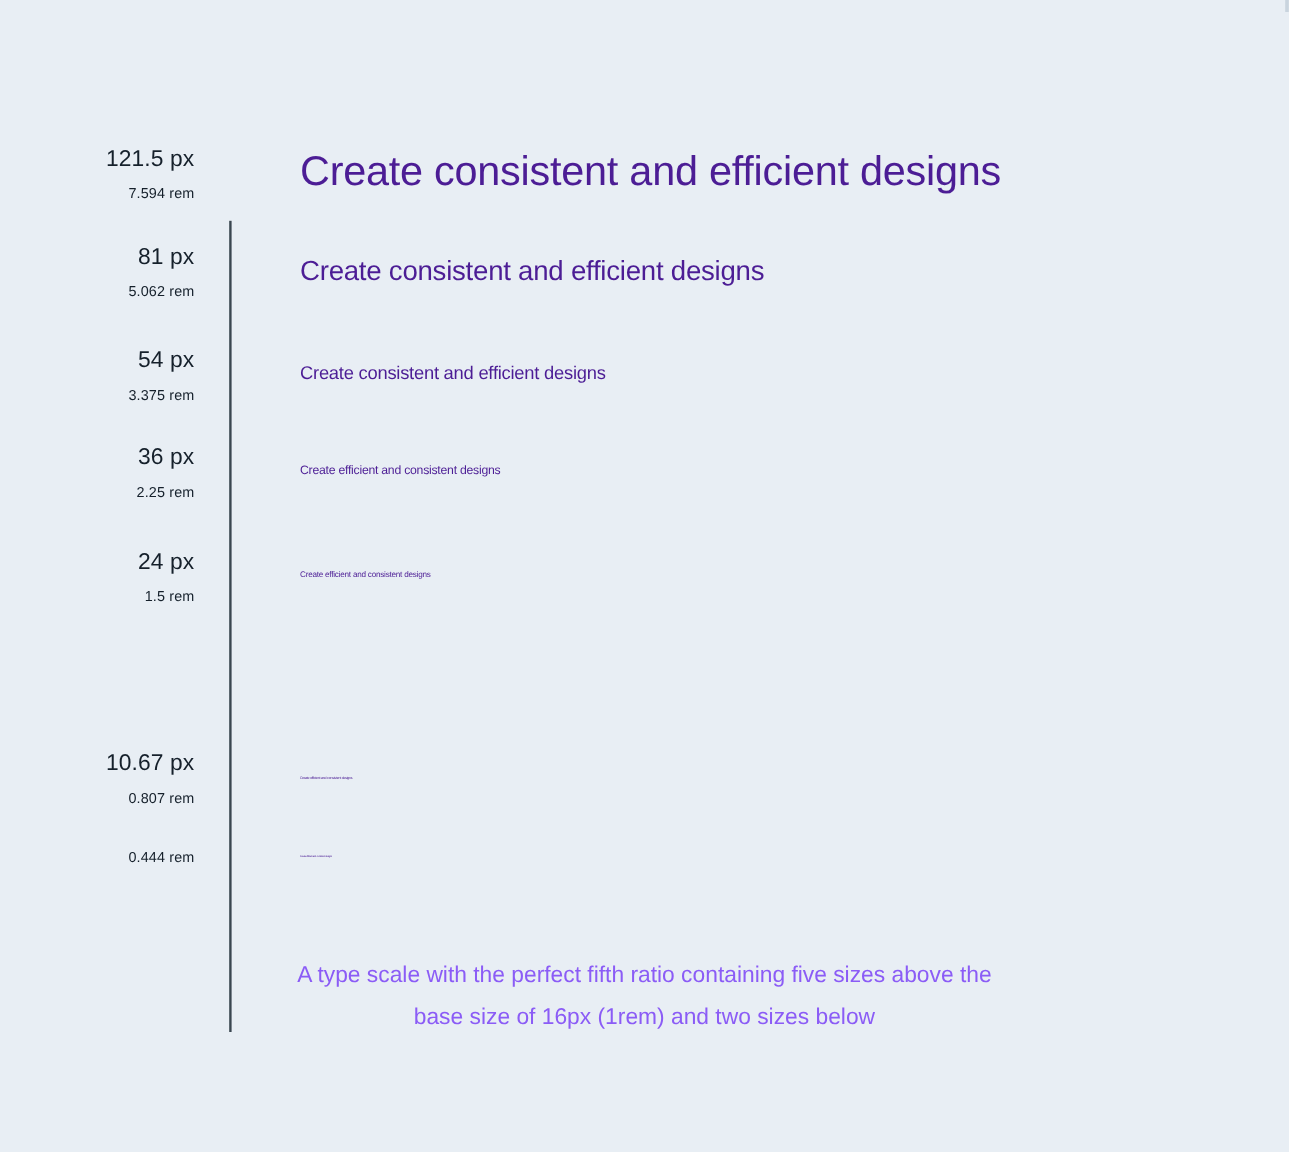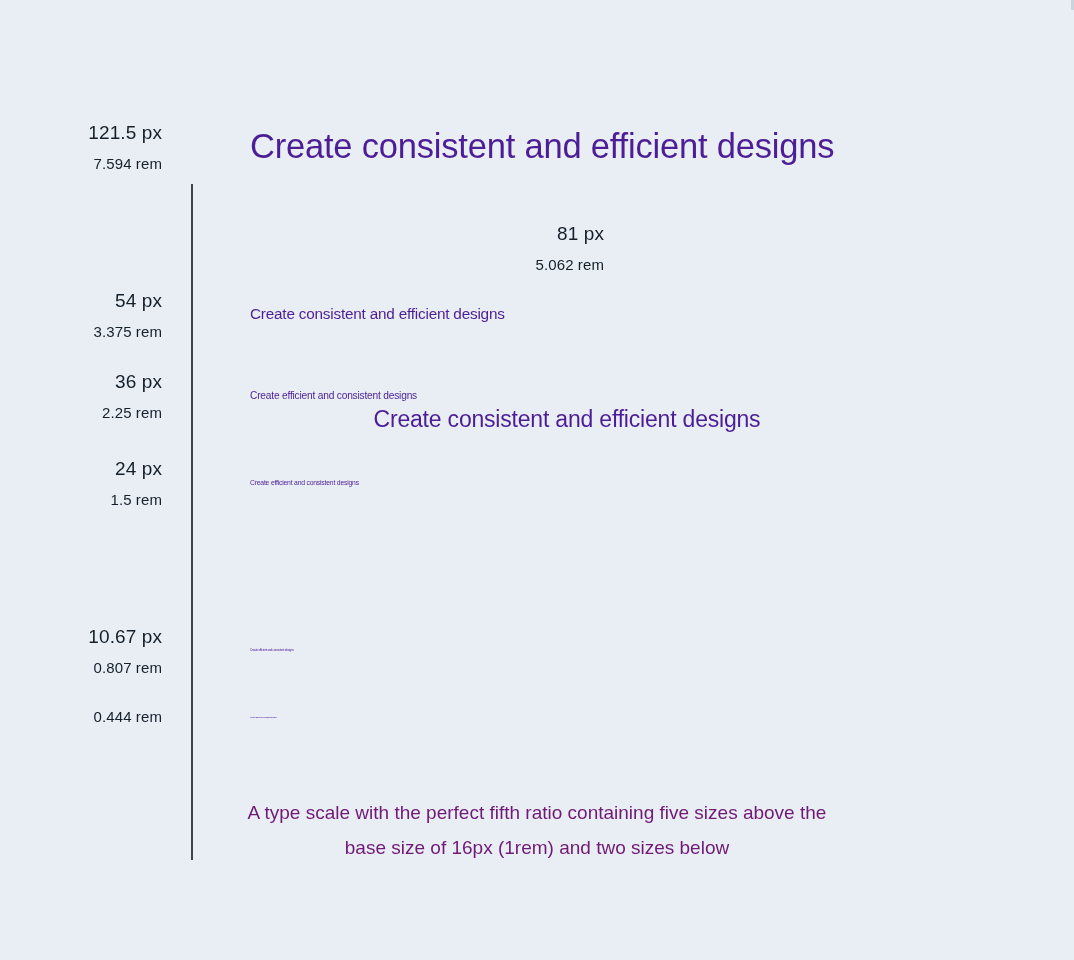--- a/index.html
+++ b/index.html
@@ -62,21 +62,21 @@
     padding-right: 28px;
     box-sizing: border-box;
     color: #15202b;
   }
   .label-px {
     font-size: 19px;
     line-height: 1.85;
     letter-spacing: 0.1px;
   }
   .label-rem {
-    font-size: 15px;
+    font-size: 12px;
     line-height: 1.85;
     letter-spacing: 0.1px;
   }
 
   .sample-col {
     flex: 1 1 auto;
     padding-left: 60px;
     box-sizing: border-box;
   }
   .sample {
@@ -94,21 +94,21 @@
     height: 676px;
     background: #3a4750;
   }
 
   .caption {
     position: absolute;
     left: 0;
     top: 795px;
     width: 1074px;
     text-align: center;
-    color: #701a75;
+    color: #8b5cf6;
     font-size: 19px;
     line-height: 35px;
     padding: 0 101px;
     box-sizing: border-box;
   }
 </style>
 </head>
 <body>
 
 <div class="page">
@@ -119,21 +119,21 @@
     <ul class="rows" id="rows">
         <li class="row" style="top: 23px;">
           <div class="labels">
             <div class="label-px">121.5 px</div>
             <div class="label-rem">7.594 rem</div>
           </div>
           <div class="sample-col">
             <div class="sample" style="font-size: 34.5px;">Create consistent and efficient designs</div>
           </div>
         </li>
-        <li class="row" style="top: 124px; flex-direction: column;">
+        <li class="row" style="top: 105px;">
           <div class="labels">
             <div class="label-px">81 px</div>
             <div class="label-rem">5.062 rem</div>
           </div>
           <div class="sample-col">
             <div class="sample" style="font-size: 23px;">Create consistent and efficient designs</div>
           </div>
         </li>
         <li class="row" style="top: 191px;">
           <div class="labels">

